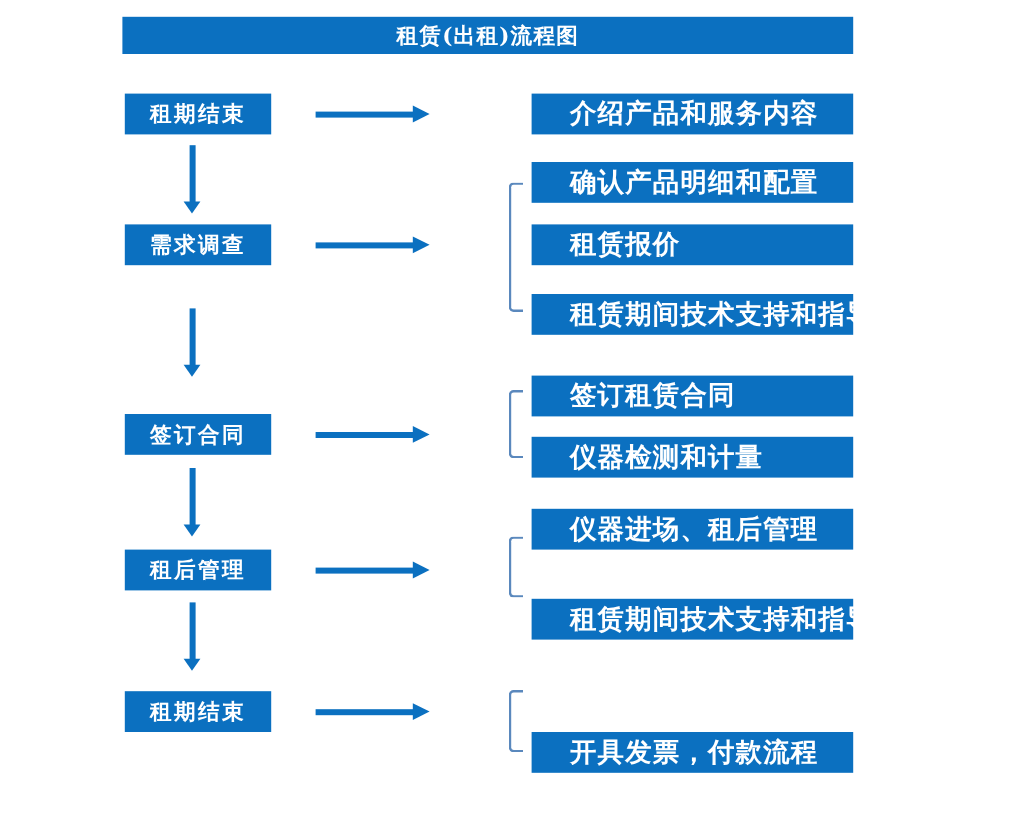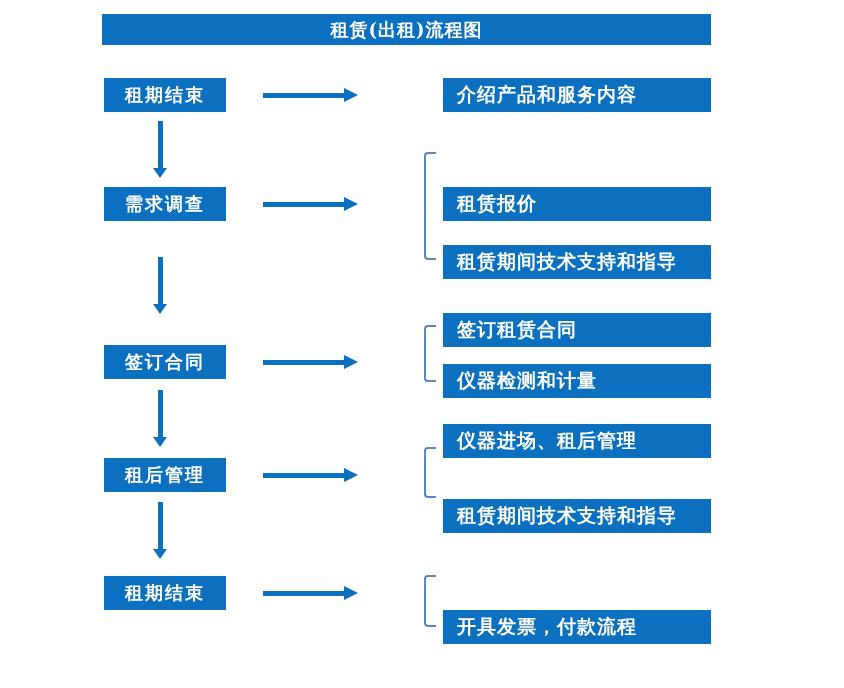--- a/index.html
+++ b/index.html
@@ -20,22 +20,22 @@
   }
 
   .stage-box{
     position:absolute;left:104px;width:122px;height:34px;
     background:var(--accent);color:#fff;font-weight:bold;font-size:18px;
     display:flex;align-items:center;justify-content:center;letter-spacing:2px;
   }
 
   .output-box{
     position:absolute;left:443px;width:268px;height:34px;
-    background:var(--accent);color:#fff;font-weight:bold;font-size:19px;
-    display:flex;align-items:center;padding-left:14px;box-sizing:border-box;
+    background:var(--accent);color:#fff;font-weight:bold;font-size:22px;
+    display:flex;align-items:center;padding-left:32px;box-sizing:border-box;
     letter-spacing:1px;white-space:nowrap;
   }
 
   .h-arrow{position:absolute;left:263px;width:95px;height:14px;}
   .h-arrow .stem{position:absolute;left:0;top:5px;width:82px;height:5px;background:var(--accent);}
   .h-arrow .head{
     position:absolute;right:0;top:0;width:0;height:0;
     border-left:14px solid var(--accent);
     border-top:7px solid transparent;border-bottom:7px solid transparent;
   }
@@ -106,20 +106,21 @@
     <div class="stem"></div>
     <div class="head"></div>
   </div>
 
   <div class="bracket" style="top:152px;height:108px"></div>
   <div class="bracket" style="top:325px;height:57px"></div>
   <div class="bracket" style="top:447px;height:51px"></div>
   <div class="bracket" style="top:575px;height:52px"></div>
 
   <div class="output-box" style="top:78px">介绍产品和服务内容</div>
+  <div class="output-box" style="top:135px">确认产品明细和配置</div>
   <div class="output-box" style="top:187px">租赁报价</div>
   <div class="output-box" style="top:245px">租赁期间技术支持和指导</div>
   <div class="output-box" style="top:364px">仪器检测和计量</div>
   <div class="output-box" style="top:313px">签订租赁合同</div>
   <div class="output-box" style="top:424px">仪器进场、租后管理</div>
   <div class="output-box" style="top:499px">租赁期间技术支持和指导</div>
   <div class="output-box" style="top:610px">开具发票，付款流程</div>
 
 </div>
 

